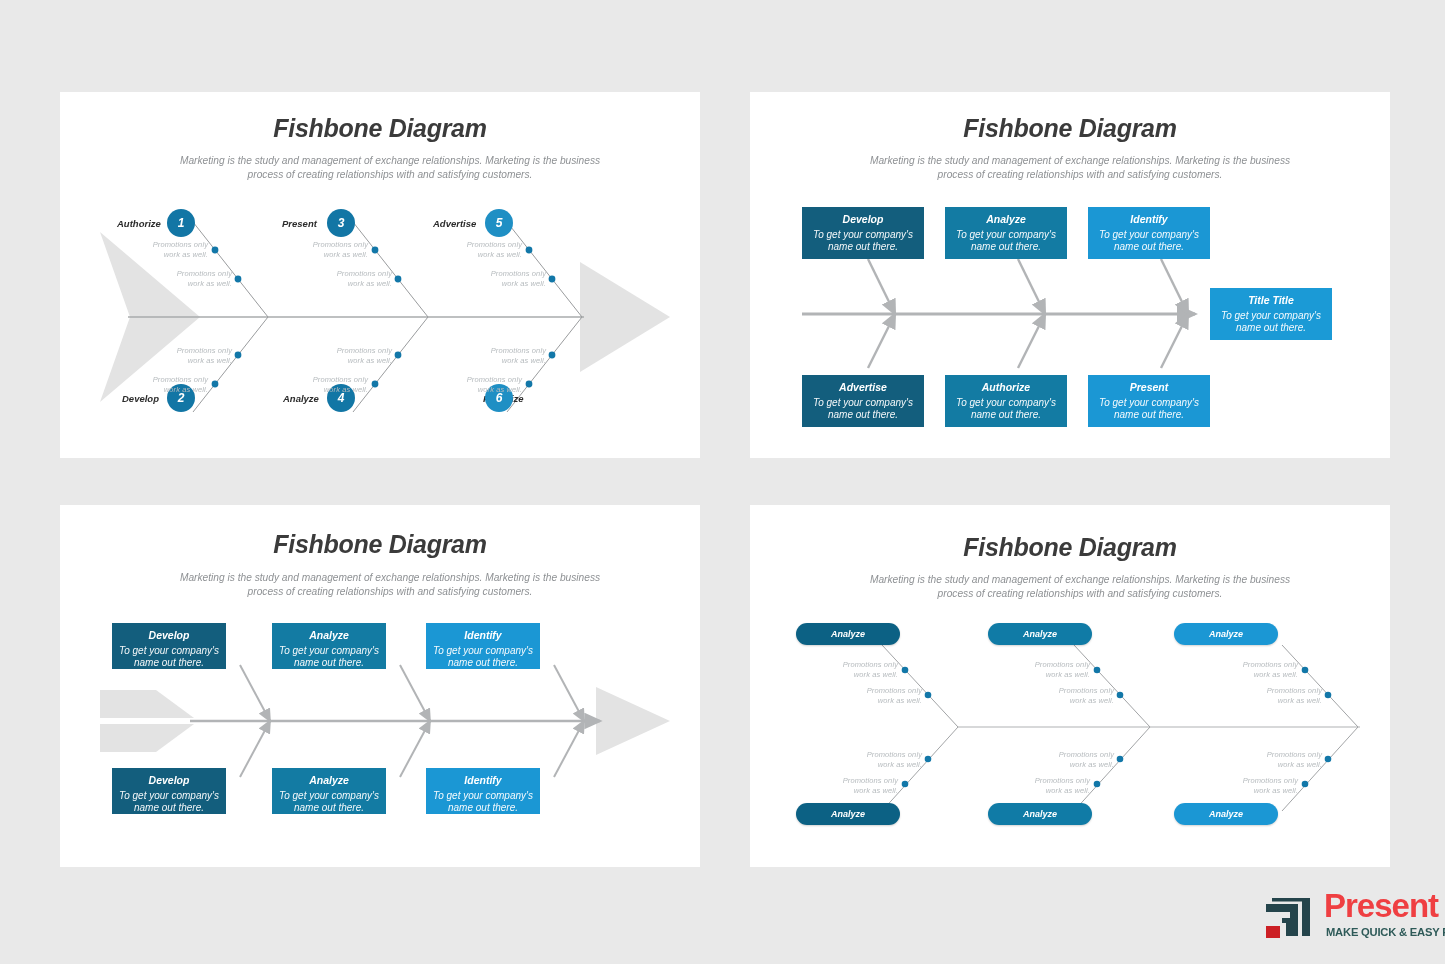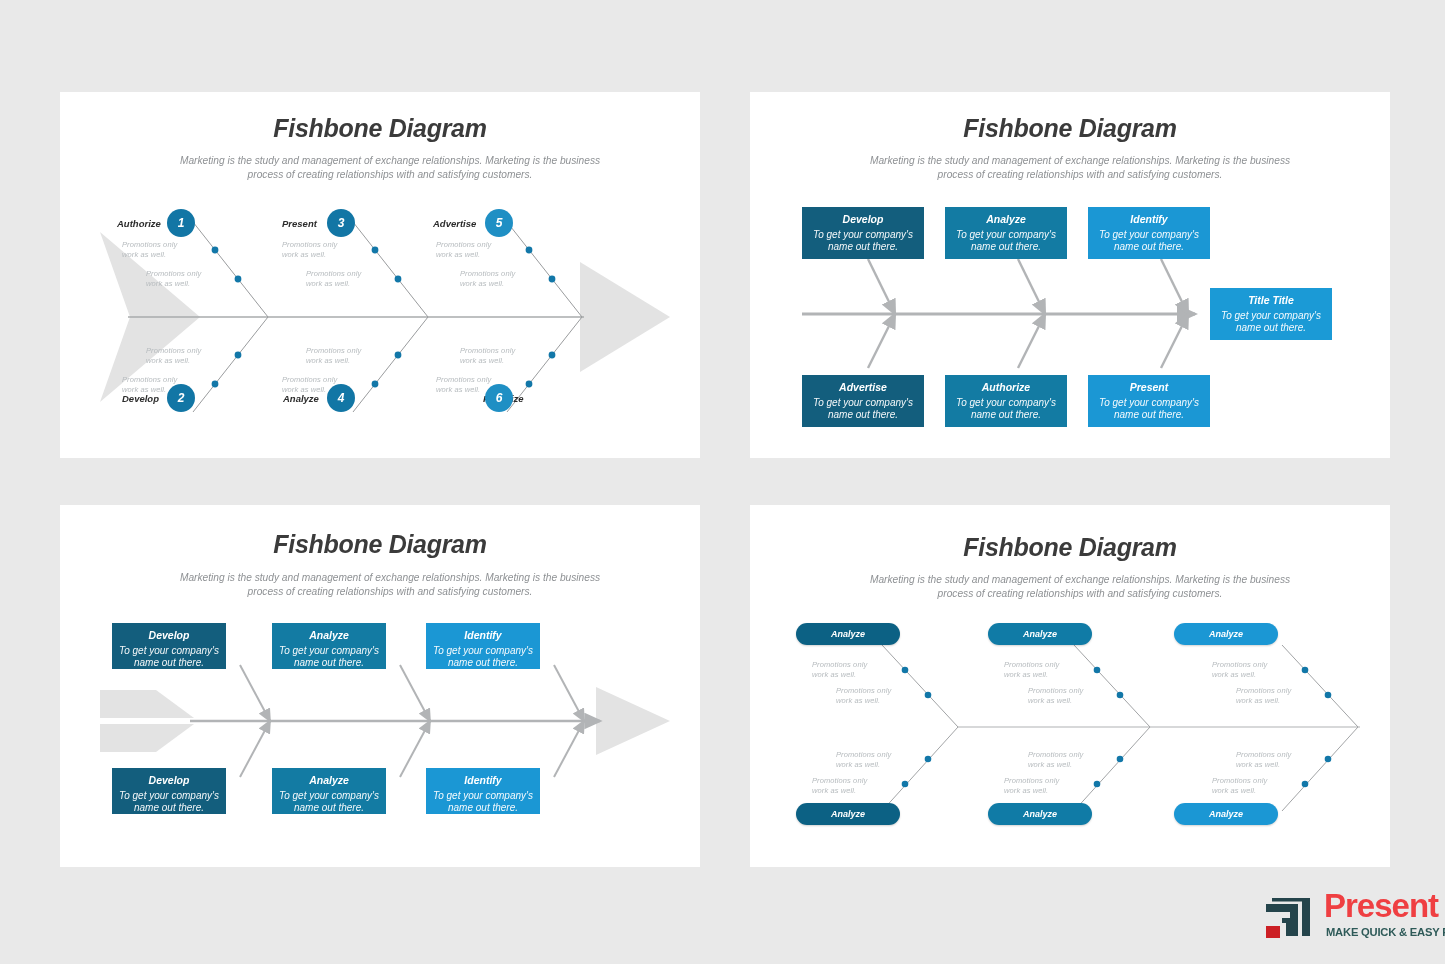--- a/index.html
+++ b/index.html
@@ -42,21 +42,21 @@
 
   
   .bone-note{
     position:absolute;
     font-size:7.5px;
     color:#b6bbbe;
     line-height:1.3;
     white-space:pre-line;
     letter-spacing:.1px;
   }
-  .note-r{text-align:left;}
+  .note-r{text-align:right;}
 
   .cat-label{
     position:absolute;
     font-size:9.5px;
     font-weight:bold;
     color:#2b2b2b;
     white-space:nowrap;
   }
   .num-badge{
     position:absolute;

